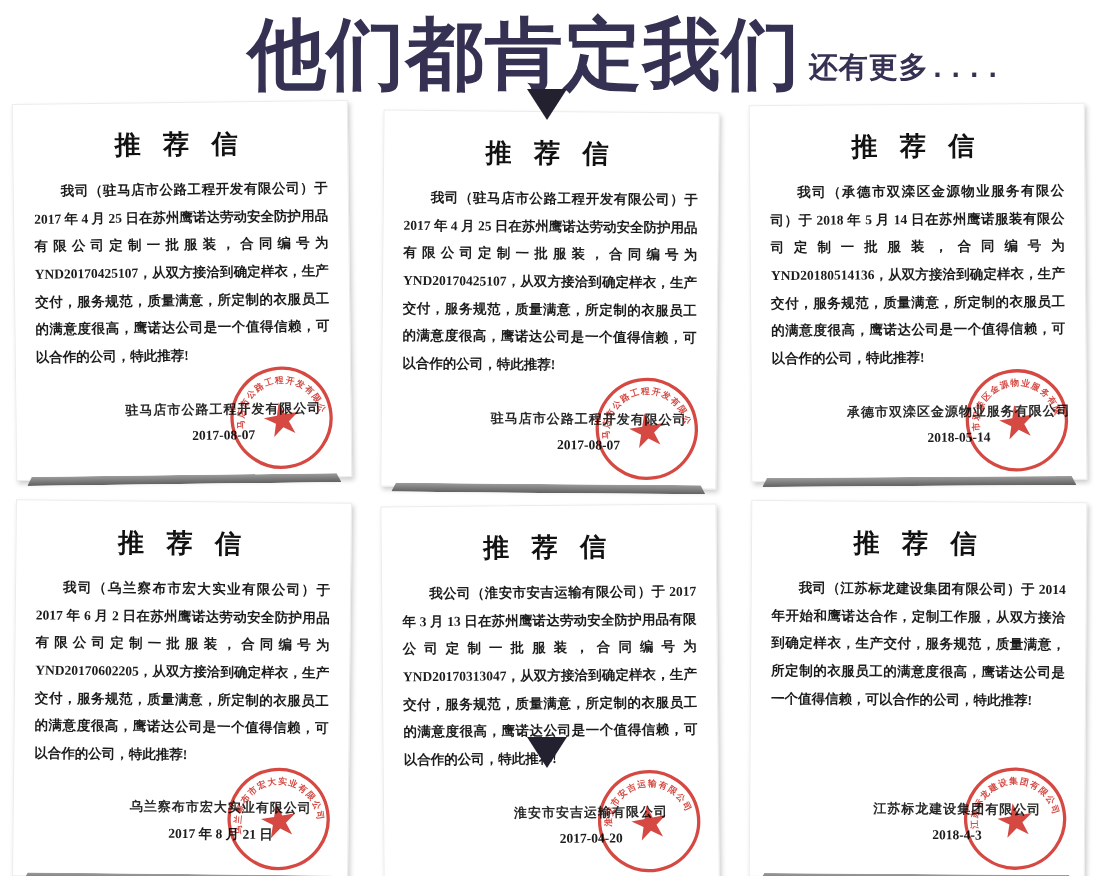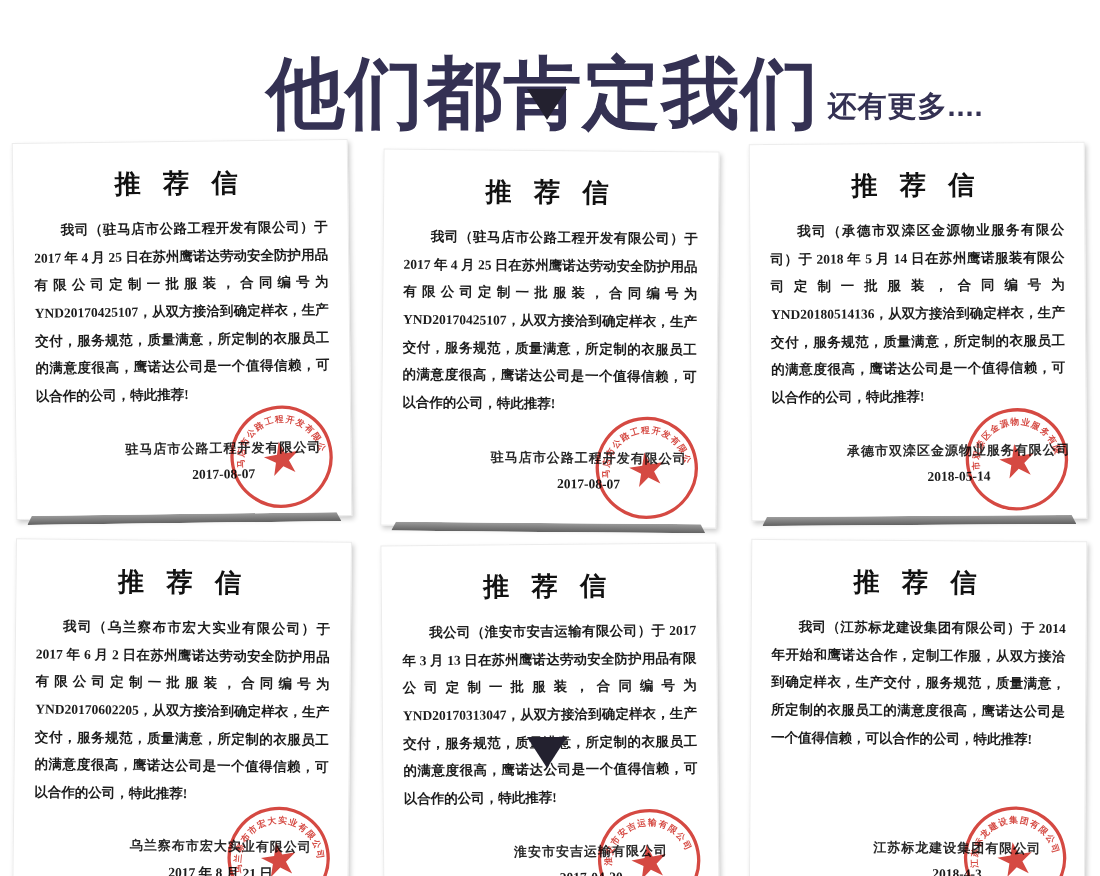--- a/index.html
+++ b/index.html
@@ -15,31 +15,30 @@
     background:#ffffff;
     overflow:hidden;
     font-family:"Liberation Serif","DejaVu Serif",serif;
   }
   
   .header{
     height:96px;
     display:flex;align-items:flex-end;justify-content:center;
     padding-left:150px;
     white-space:nowrap;
-    margin-top:39px;
   }
   .page-title{
     font-family:"Liberation Sans","DejaVu Sans",sans-serif;
     font-size:78px;line-height:1.05;
     font-weight:900;
     color:var(--title-color);
     letter-spacing:1px;
   }
   .page-subtitle{
-    font-family:Liberation Sans, sans-serif;
+    font-family:Liberation Mono, monospace;
     font-size:29px;font-weight:900;
     color:var(--title-color);
     margin:0 0 8px 8px;
     letter-spacing:1px;
   }
   
   .arrow{
     position:absolute;width:0;height:0;
     border-left:20px solid transparent;
     border-right:20px solid transparent;

